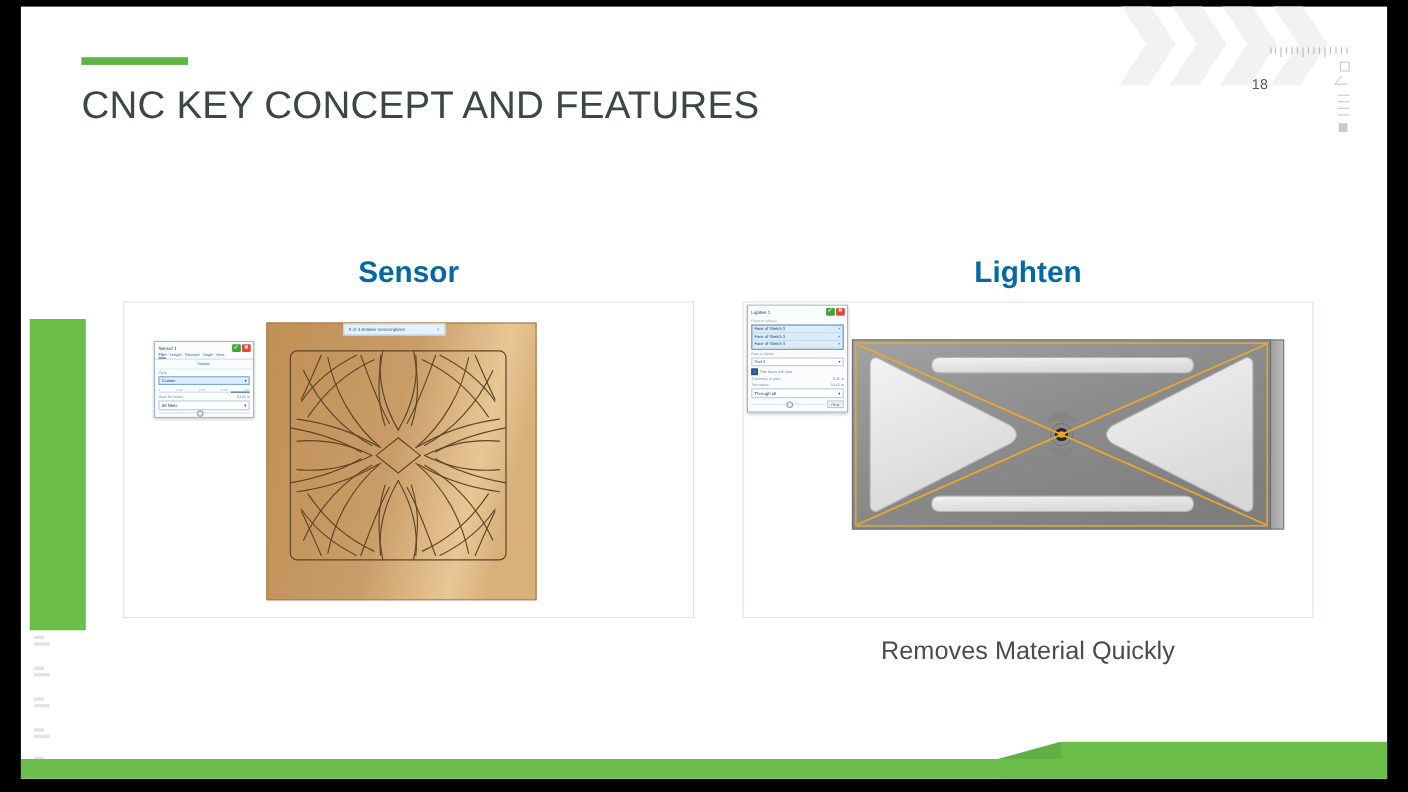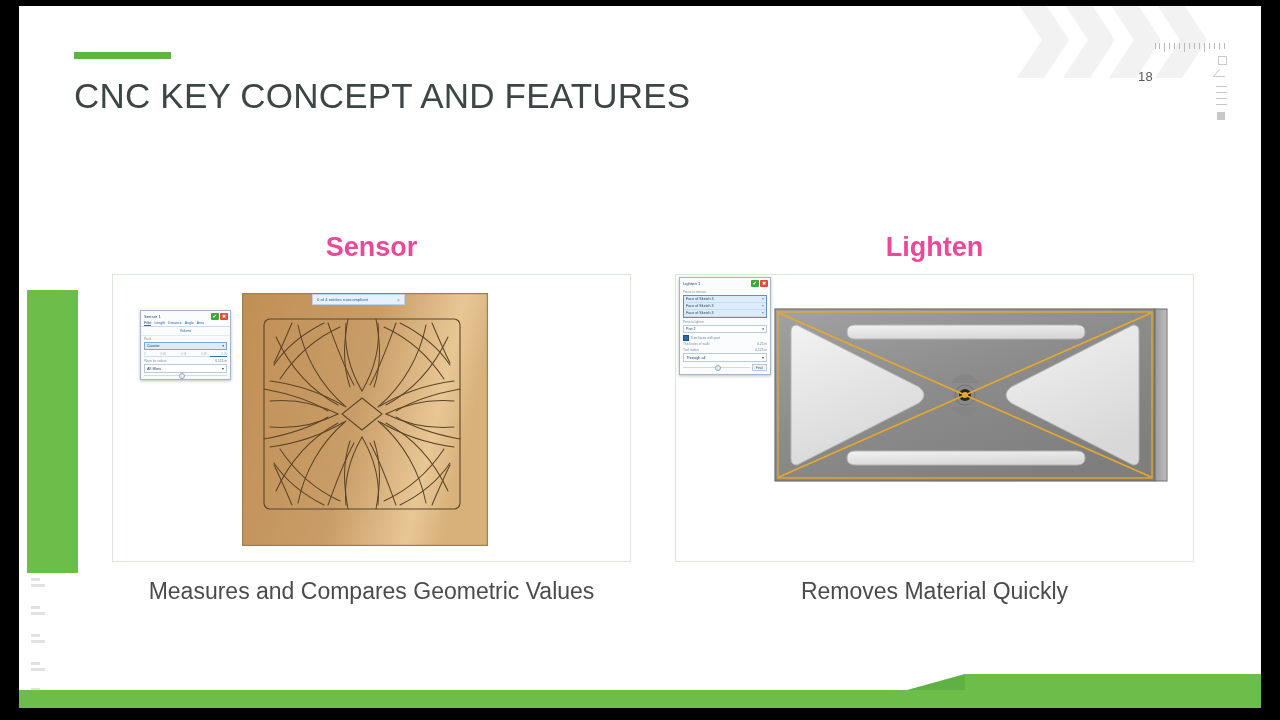--- a/index.html
+++ b/index.html
@@ -29,21 +29,21 @@
   .vfull{position:absolute;left:2px;width:8px;height:8px;background:#c9c9c9;}
 
   
   .accentbar{position:absolute;left:55px;top:46px;width:97px;height:7px;background:#5fb542;}
   .title{position:absolute;left:55px;top:70px;font-size:35px;font-weight:normal;color:#3c4645;letter-spacing:.2px;white-space:nowrap;}
 
   
   .subtitle{position:absolute;left:0;top:146px;width:1242px;text-align:center;font-size:25px;color:#59595b;font-weight:300;}
 
   
-  .colhead{position:absolute;top:226px;font-size:27px;font-weight:bold;color:#ec4899;text-align:center;}
+  .colhead{position:absolute;top:226px;font-size:27px;font-weight:bold;color:#0369a1;text-align:center;}
   .colhead.left{left:93px;width:519px;}
   .colhead.right{left:656px;width:519px;}
 
   
   .caption{position:absolute;top:572px;font-size:23px;color:#4b4b4d;font-weight:300;text-align:center;}
   .caption.left{left:93px;width:519px;}
   .caption.right{left:656px;width:519px;text-align:center;}
 
   
   .greenblock{position:absolute;left:8px;top:284px;width:51px;height:283px;background:#6cbe4b;}
@@ -391,21 +391,20 @@
         </div>
         <div class="sliderrow">
           <span class="track">
             <span class="knob" style="left:48%;"></span>
           </span>
           <span class="finalbtn">Final</span>
         </div>
       </div>
     </div>
 
-    <div class="caption left">Measures and Compares Geometric Values</div>
     <div class="caption right">Removes Material Quickly</div>
 
     <div class="ribbon">
       <div class="bar"></div>
       <div class="rise"></div>
       <div class="shade"></div>
     </div>
 
   </div>
 </div>

